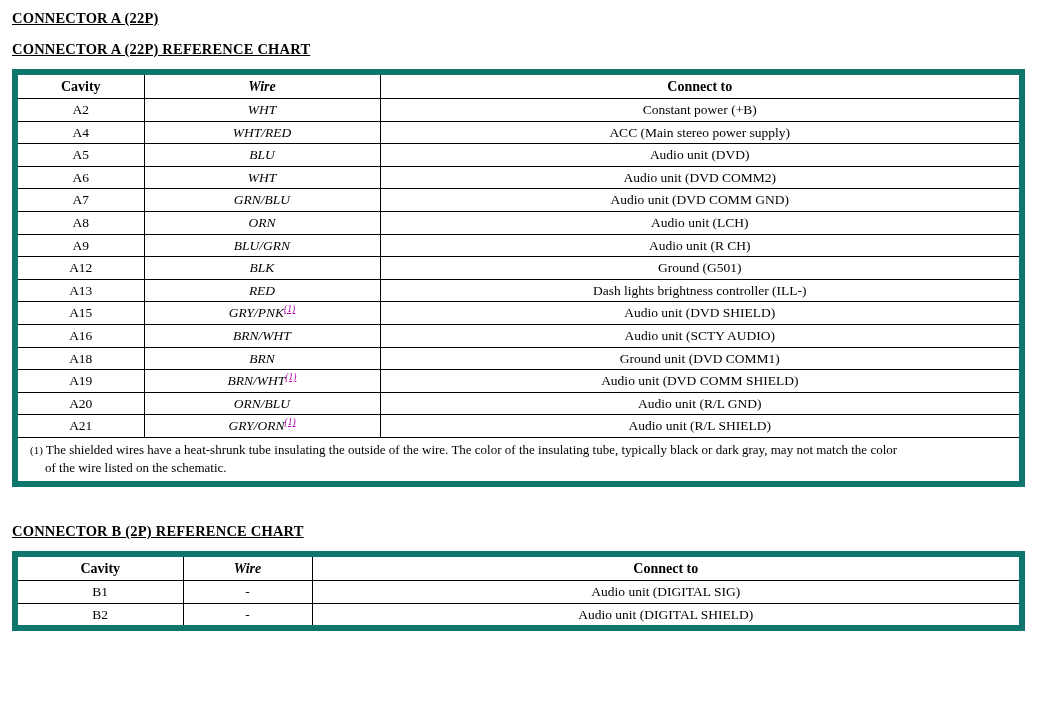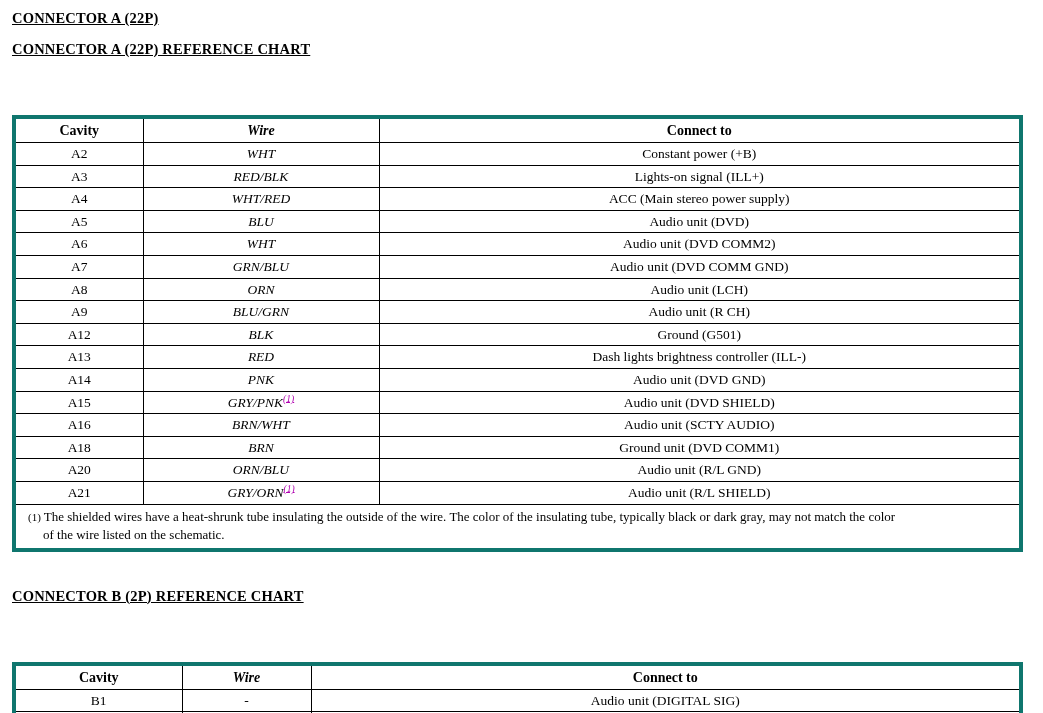--- a/index.html
+++ b/index.html
@@ -32,23 +32,22 @@
   .gap-a { height: 14px; }
   .gap-b { height: 11px; }
   .gap-c { height: 22px; }
   .gap-d { height: 14px; }
   .gap-e { height: 11px; }
 
   table.ref-chart {
     border-collapse: collapse;
     width: 1007px;
     table-layout: fixed;
-    border: 4px solid #0f766e;
+    border: 6px solid #0f766e;
     font-size: 13.5px;
-    margin-top: 46px;
   }
   table.ref-chart th,
   table.ref-chart td {
     border: 1px solid #000;
     padding: 0;
     height: 21.6px;
     line-height: 21.6px;
     font-weight: normal;
     vertical-align: middle;
   }
@@ -117,25 +116,20 @@
         <th class="connect">Connect to</th>
       </tr>
     </thead>
     <tbody>
       <tr>
         <td class="cavity">A2</td>
         <td class="wire"><span>WHT</span><span class="fnref"></span></td>
         <td class="connect">Constant power (+B)</td>
       </tr>
       <tr>
-        <td class="cavity">A3</td>
-        <td class="wire"><span>RED/BLK</span><span class="fnref"></span></td>
-        <td class="connect">Lights-on signal (ILL+)</td>
-      </tr>
-      <tr>
         <td class="cavity">A4</td>
         <td class="wire"><span>WHT/RED</span><span class="fnref"></span></td>
         <td class="connect">ACC (Main stereo power supply)</td>
       </tr>
       <tr>
         <td class="cavity">A5</td>
         <td class="wire"><span>BLU</span><span class="fnref"></span></td>
         <td class="connect">Audio unit (DVD)</td>
       </tr>
       <tr>
@@ -162,38 +156,38 @@
         <td class="cavity">A12</td>
         <td class="wire"><span>BLK</span><span class="fnref"></span></td>
         <td class="connect">Ground (G501)</td>
       </tr>
       <tr>
         <td class="cavity">A13</td>
         <td class="wire"><span>RED</span><span class="fnref"></span></td>
         <td class="connect">Dash lights brightness controller (ILL-)</td>
       </tr>
       <tr>
-        <td class="cavity">A14</td>
-        <td class="wire"><span>PNK</span><span class="fnref"></span></td>
-        <td class="connect">Audio unit (DVD GND)</td>
-      </tr>
-      <tr>
         <td class="cavity">A15</td>
         <td class="wire"><span>GRY/PNK</span><span class="fnref">(1)</span></td>
         <td class="connect">Audio unit (DVD SHIELD)</td>
       </tr>
       <tr>
         <td class="cavity">A16</td>
         <td class="wire"><span>BRN/WHT</span><span class="fnref"></span></td>
         <td class="connect">Audio unit (SCTY AUDIO)</td>
       </tr>
       <tr>
         <td class="cavity">A18</td>
         <td class="wire"><span>BRN</span><span class="fnref"></span></td>
         <td class="connect">Ground unit (DVD COMM1)</td>
+      </tr>
+      <tr>
+        <td class="cavity">A19</td>
+        <td class="wire"><span>BRN/WHT</span><span class="fnref">(1)</span></td>
+        <td class="connect">Audio unit (DVD COMM SHIELD)</td>
       </tr>
       <tr>
         <td class="cavity">A20</td>
         <td class="wire"><span>ORN/BLU</span><span class="fnref"></span></td>
         <td class="connect">Audio unit (R/L GND)</td>
       </tr>
       <tr>
         <td class="cavity">A21</td>
         <td class="wire"><span>GRY/ORN</span><span class="fnref">(1)</span></td>
         <td class="connect">Audio unit (R/L SHIELD)</td>

